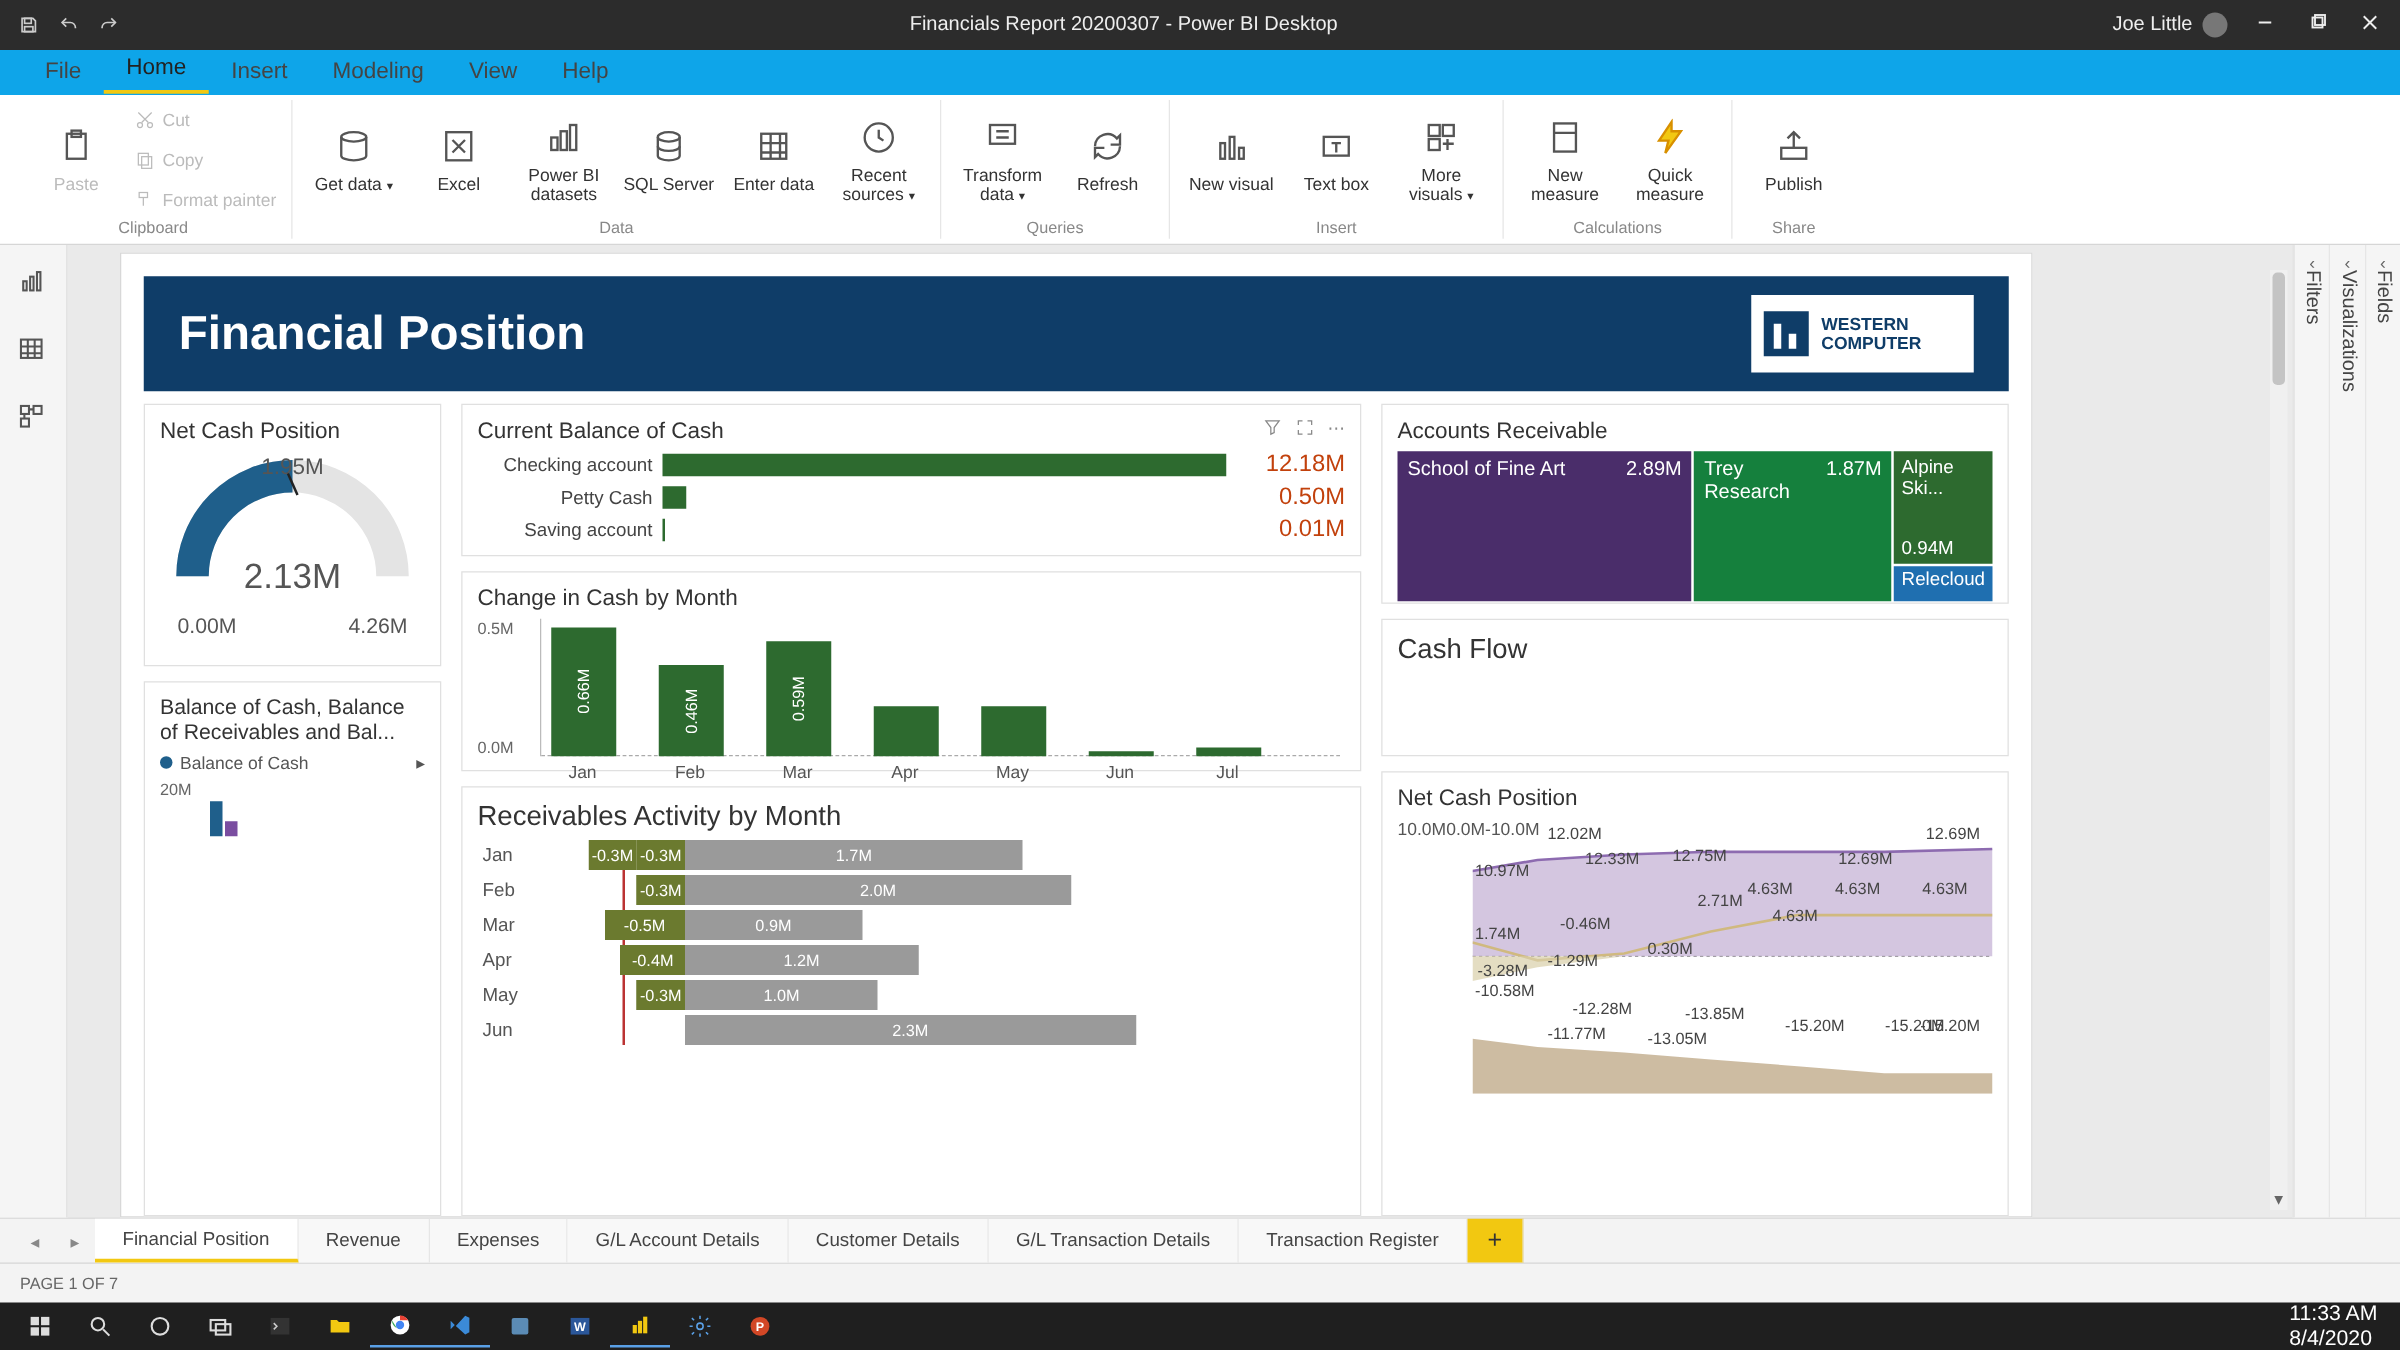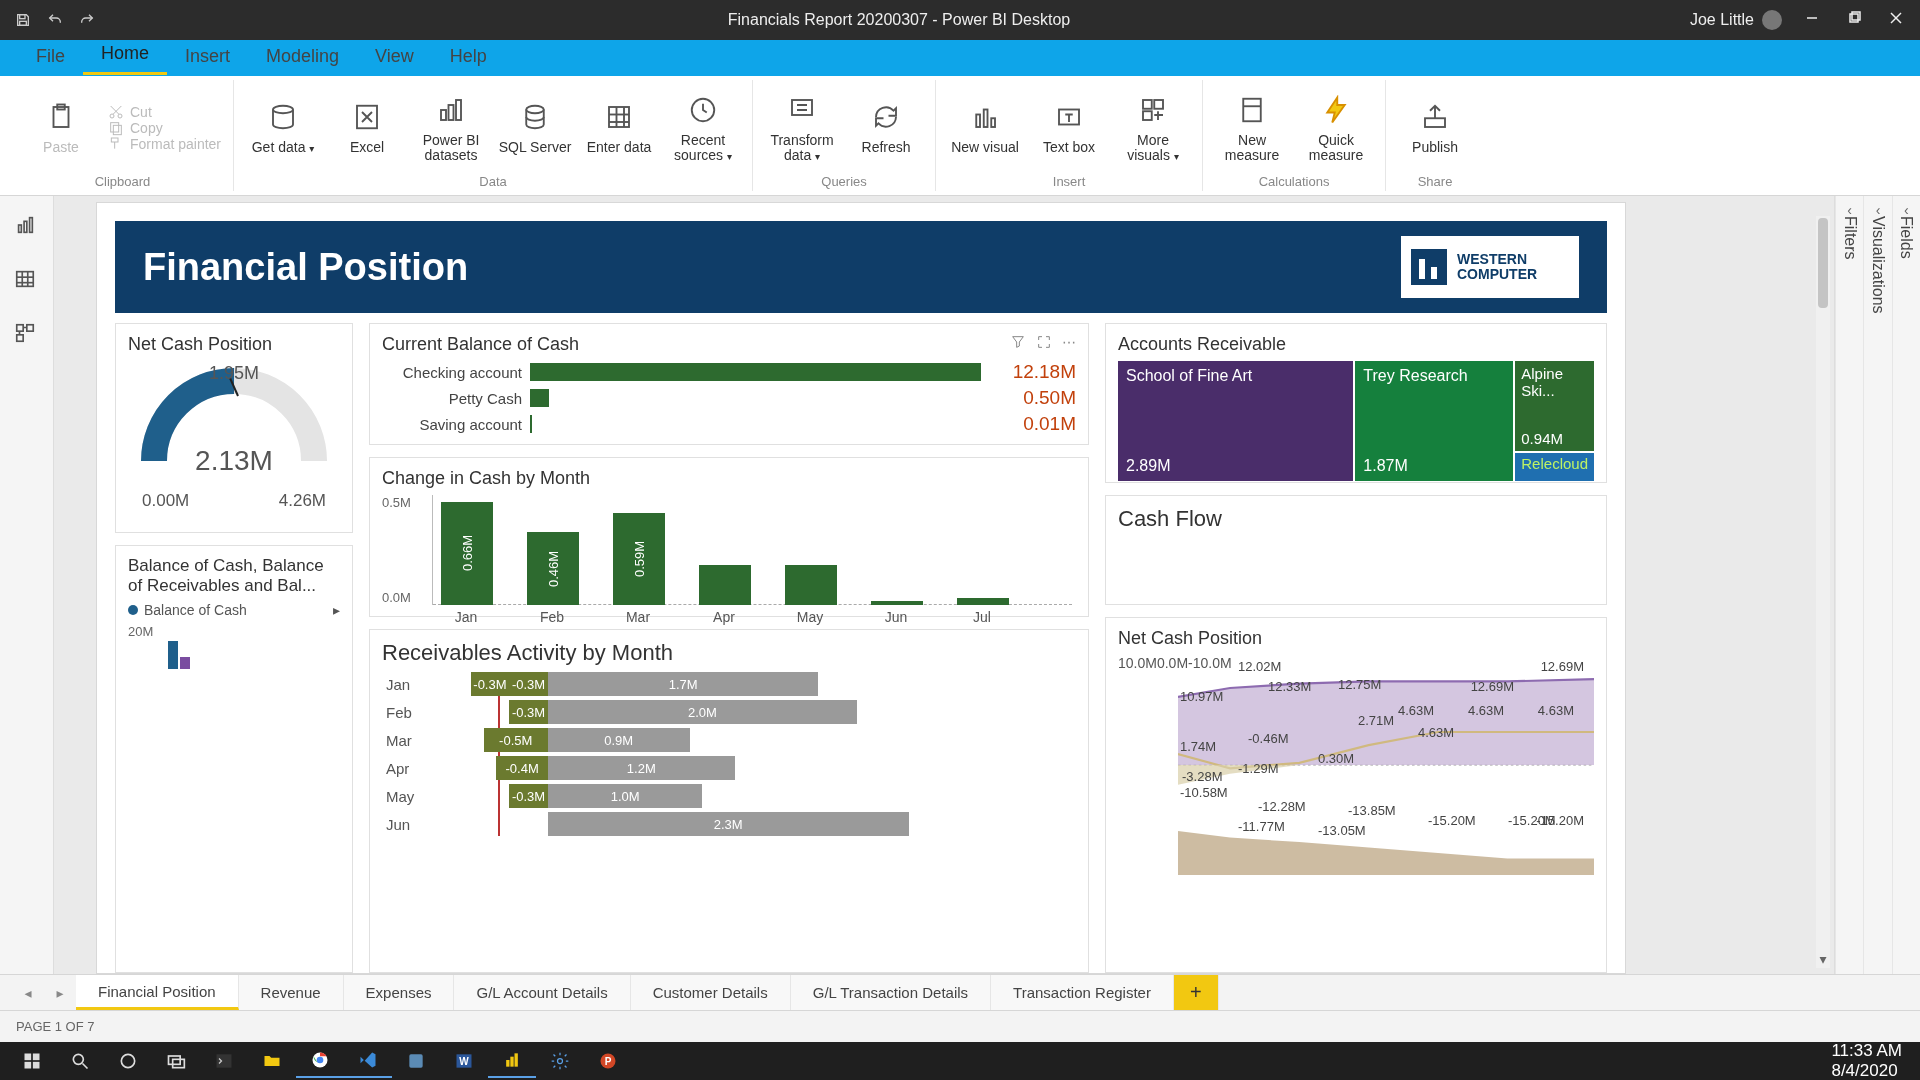--- a/index.html
+++ b/index.html
@@ -25,21 +25,21 @@
 
 .ribbon { height:120px; background:#fff; border-bottom:1px solid #d6d6d6; display:flex; padding:4px 12px; }
 .ribbon-group { display:flex; flex-direction:column; align-items:center; border-right:1px solid #e6e6e6; padding:4px 12px; }
 .ribbon-group:last-child { border-right:none; }
 .ribbon-items { flex:1; display:flex; align-items:center; gap:10px; }
 .group-label { font-size:13px; color:#888; padding-top:2px; }
 .rbtn { display:flex; flex-direction:column; align-items:center; justify-content:center; width:74px; height:88px; font-size:14px; color:#333; cursor:pointer; text-align:center; line-height:1.1; }
 .rbtn .ric { width:34px; height:34px; margin-bottom:6px; display:flex; align-items:center; justify-content:center; color:#555; }
 .rbtn .ric svg { width:30px; height:30px; }
 .rbtn.disabled { color:#bbb; }
-.clip-col { display:flex; flex-direction:column; gap:0; height:88px; justify-content:center; }
+.clip-col { display:flex; flex-direction:column; gap:16px; height:88px; justify-content:center; }
 .clip-item { display:flex; align-items:center; gap:6px; color:#bbb; font-size:14px; }
 .clip-item svg { width:16px; height:16px; }
 
 .chev { font-size:10px; }
 
 
 .workspace { display:flex; height:calc(100% - 40px - 36px - 120px - 36px - 32px - 38px); background:#eaeaea; }
 .view-rail { width:54px; background:#f5f5f5; border-right:1px solid #ddd; display:flex; flex-direction:column; align-items:center; padding-top:18px; gap:28px; }
 .view-rail .vbtn { width:26px; height:26px; color:#555; cursor:pointer; }
 .view-rail .vbtn svg { width:22px; height:22px; }
@@ -90,26 +90,26 @@
 .colchart .plot { position:absolute; left:50px; right:4px; top:0; bottom:20px; border-left:1px solid #bbb; }
 .colchart .zero { position:absolute; left:0; right:0; bottom:0; border-top:1px dashed #aaa; }
 .colchart .bars { display:flex; align-items:flex-end; height:100%; gap:34px; padding-left:8px; }
 .colchart .bar { width:52px; background:#2d6a2f; position:relative; }
 .colchart .bar .dv { position:absolute; left:50%; top:50%; transform:translate(-50%,-50%) rotate(-90deg); color:#fff; font-size:13px; white-space:nowrap; }
 .colchart .xaxis { position:absolute; left:50px; right:4px; bottom:0; display:flex; gap:34px; padding-left:8px; font-size:14px; color:#555; }
 .colchart .xaxis span { width:52px; text-align:center; }
 
 
 .treemap { height:120px; display:flex; gap:2px; }
-.tm-cell { color:#fff; padding:6px 8px; font-size:16px; display:flex; flex-direction:column; justify-content:space-between; }
+.tm-cell { color:#fff; padding:6px 8px; font-size:16px; display:flex; flex-direction:row; justify-content:space-between; }
 .tm-a { background:#4a2d6a; flex:2.89; }
 .tm-b { background:#15803d; flex:1.87; }
 .tm-c { display:flex; flex-direction:column; flex:0.94; gap:2px; }
 .tm-c1 { background:#2d6a2f; flex:2; padding:4px 6px; color:#fff; font-size:15px; display:flex;flex-direction:column;justify-content:space-between;}
-.tm-c2 { background:#1f6fb0; flex:0.6; color:#bef264; font-size:15px; padding:2px 6px; }
+.tm-c2 { background:#1f6fb0; flex:0.6; color:#ffffff; font-size:15px; padding:2px 6px; }
 
 
 .recv-row { display:flex; align-items:center; gap:6px; margin:4px 0; font-size:15px; }
 .recv-row .mlabel { width:40px; color:#555; }
 .recv-track { flex:1; height:24px; position:relative; display:flex; }
 .rseg { height:100%; display:flex; align-items:center; justify-content:center; color:#fff; font-size:13px; }
 .rseg.neg { background:#6b7a2f; }
 .rseg.pos { background:#9a9a9a; }
 .recv-axis { position:absolute; top:0; bottom:0; border-left:2px solid #b33; }
 

